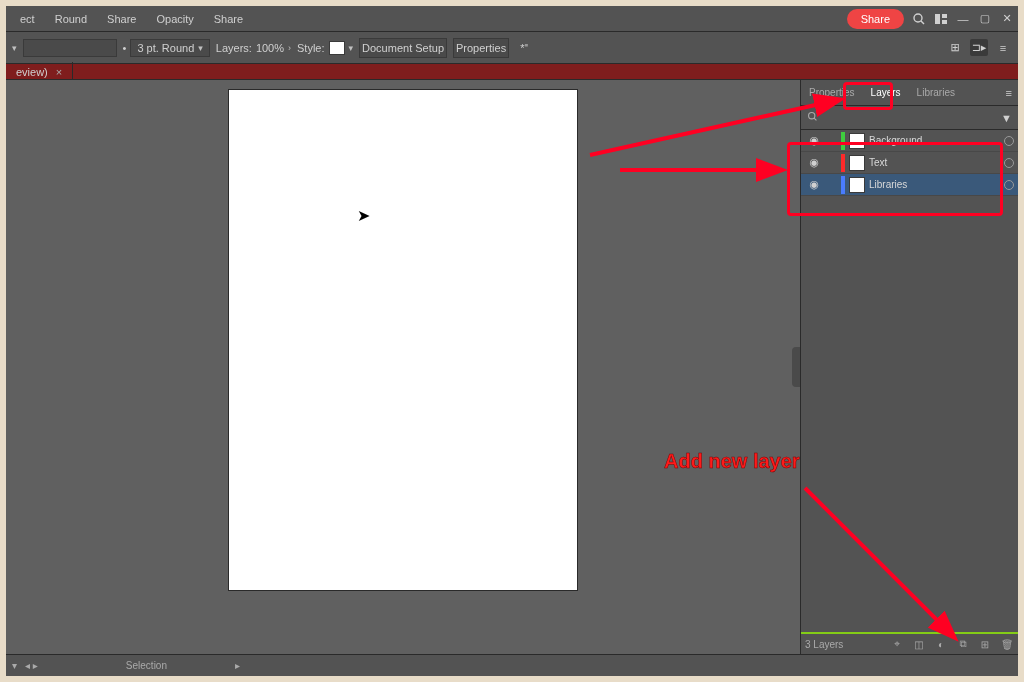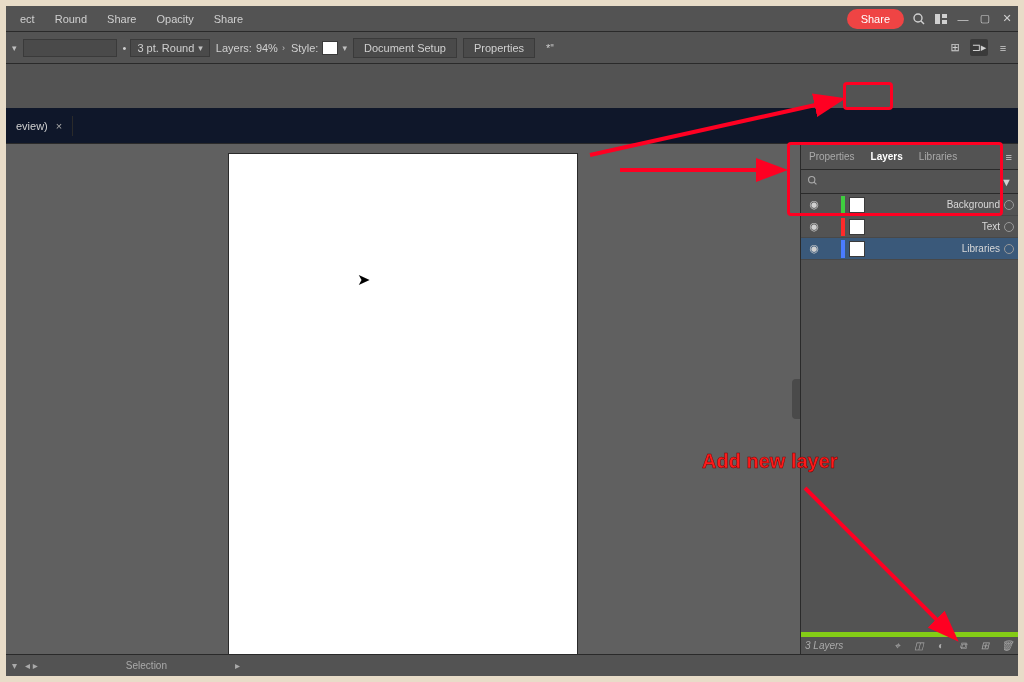--- a/index.html
+++ b/index.html
@@ -13,57 +13,57 @@
   .share-btn { background: #ef4444; color: #fff; border-radius: 12px; padding: 4px 14px; font-size: 11px; }
   .winctrl { margin-left: 8px; width: 14px; height: 14px; display: flex; align-items: center; justify-content: center; color: #d0d0d0; }
 
   
   .ctrlbar { display: flex; align-items: center; height: 32px; gap: 6px; padding: 0 6px; background: #535353; border-bottom: 1px solid #2a2a2a; }
   .ctrl-chunk { display: flex; align-items: center; gap: 4px; }
   .chevron { font-size: 9px; color: #c0c0c0; }
   .stroke-box { width: 94px; height: 18px; border: 1px solid #3a3a3a; background: #4a4a4a; }
   .stroke-dd { border: 1px solid #3a3a3a; background: #4a4a4a; padding: 2px 6px; display: flex; align-items: center; gap: 4px; }
   .fill-sw { width: 16px; height: 14px; background: #fff; border: 1px solid #3a3a3a; }
-  .btn { border: 1px solid #3a3a3a; background: #4a4a4a; padding: 3px 10px; }
+  .btn { border: 1px solid #3a3a3a; background: #4a4a4a; padding: 3px 2px; }
   .ctrl-spacer { flex: 1; }
   .ctrl-icon { width: 18px; display: flex; justify-content: center; }
 
   
-  .tabstrip { display: flex; align-items: center; height: 36px; background: #0f172a; border-bottom: 1px solid #2a2a2a; margin-top: 44px; }
+  .tabstrip { display: flex; align-items: center; height: 16px; background: #7f1d1d; border-bottom: 1px solid #2a2a2a; }
   .doc-tab { padding: 4px 10px; display: flex; align-items: center; gap: 8px; border-right: 1px solid #2a2a2a; }
   .close-x { font-size: 11px; color: #aaa; }
 
   
   .workspace { flex: 1; display: flex; overflow: hidden; }
   .canvas-area { flex: 1; background: #606060; position: relative; display: flex; justify-content: center; align-items: flex-start; padding-top: 10px; }
   .canvas-area::after { content: ""; position: absolute; right: 0; top: 50%; width: 8px; height: 40px; background: #4a4a4a; border-radius: 4px 0 0 4px; transform: translateY(-50%); }
   .artboard { width: 348px; height: 500px; background: #fff; box-shadow: 0 0 0 1px #2a2a2a; position: relative; }
   .cursor-arrow { position: absolute; left: 128px; top: 116px; color: #000; font-size: 16px; }
 
   
   .panels { width: 218px; background: #535353; border-left: 1px solid #2a2a2a; display: flex; flex-direction: column; }
   .panel-tabs { display: flex; align-items: center; height: 26px; border-bottom: 1px solid #2a2a2a; position: relative; }
   .panel-tab { padding: 5px 8px; font-size: 10px; color: #aaa; }
-  .panel-tab.active { color: #fff; font-weight: bold; }
+  .panel-tab.active { color: #fff; }
   .panel-menu { margin-left: auto; padding: 0 6px; }
   .panel-search { display: flex; align-items: center; padding: 4px 6px; border-bottom: 1px solid #2a2a2a; }
   .search-input { flex: 1; background: transparent; border: 1px solid #3a3a3a; padding: 2px 4px; color: #ccc; font-size: 10px; }
   .filter-icon { margin-left: 6px; }
 
   .layers-list { flex: 1; }
   .layer-row { display: flex; align-items: center; height: 22px; padding: 0 4px; border-bottom: 1px solid #484848; gap: 4px; }
   .layer-row.selected { background: #3a597a; }
   .vis-eye { width: 18px; text-align: center; }
   .lock-sp { width: 10px; }
   .color-str { width: 4px; height: 18px; }
   .thumb { width: 16px; height: 16px; background: #fff; border: 1px solid #3a3a3a; }
-  .layer-name { flex: 1; font-size: 10px; color: #d8d8d8; text-align: right; }
+  .layer-name { flex: 1; font-size: 10px; color: #d8d8d8; }
   .target { width: 10px; height: 10px; border: 1px solid #999; border-radius: 50%; }
 
-  .panel-footer { display: flex; align-items: center; height: 22px; border-top: 5px solid #84cc16; padding: 0 4px; gap: 8px; font-size: 10px; color: #aaa; font-style: italic; }
+  .panel-footer { display: flex; align-items: center; height: 22px; border-top: 2px solid #84cc16; padding: 0 4px; gap: 8px; font-size: 10px; color: #aaa; }
   .pf-spacer { flex: 1; }
   .pf-icon { width: 14px; text-align: center; }
 
   
   .annot-box { position: absolute; border: 3px solid #ff0022; border-radius: 4px; pointer-events: none; }
   .annot-text { position: absolute; color: #ff1a1a; font-weight: 700; font-size: 20px; -webkit-text-stroke: 0.5px #7a0000; pointer-events: none; }
   .annot-arrow-svg { position: absolute; pointer-events: none; }
 
   
   .statusbar { height: 22px; background: #535353; border-top: 1px solid #2a2a2a; display: flex; align-items: center; padding: 0 6px; gap: 8px; font-size: 10px; color: #aaa; position: relative; }
@@ -107,21 +107,21 @@
     <div class="stroke-box"></div>
     <div class="ctrl-chunk">
       <span>•</span>
       <div class="stroke-dd">
         <span>3 pt. Round</span>
         <span class="chevron">▾</span>
       </div>
     </div>
     <div class="ctrl-chunk">
       <span>Layers:</span>
-      <span>94%</span>
+      <span>100%</span>
       <span class="chevron">›</span>
     </div>
     <div class="ctrl-chunk">
       <span>Style:</span>
       <div class="fill-sw"></div>
       <span class="chevron">▾</span>
     </div>
     <div class="btn">Document Setup</div>
     <div class="btn">Properties</div>
     <div class="ctrl-icon">*⁼</div>
@@ -215,21 +215,21 @@
 <svg class="annot-arrow-svg" style="left:580px; top:90px;" width="280" height="130">
   <defs>
       <marker id="ah1" markerWidth="8" markerHeight="8" refX="6" refY="3" orient="auto">
         <polygon points="0,0 8,3 0,6" fill="#ff0022"></polygon>
       </marker>
     </defs>
   <line x1="10" y1="65" x2="258" y2="10" stroke="#ff0022" stroke-width="4" marker-end="url(#ah1)"></line>
   <line x1="40" y1="80" x2="200" y2="80" stroke="#ff0022" stroke-width="4" marker-end="url(#ah1)"></line>
 </svg>
 
-<div class="annot-text" style="left:702px; top:450px;">Add new layer</div>
+<div class="annot-text" style="left:664px; top:450px;">Add new layer</div>
 
 <svg class="annot-arrow-svg" style="left:795px; top:478px;" width="180" height="180">
   <defs>
       <marker id="ah2" markerWidth="8" markerHeight="8" refX="6" refY="3" orient="auto">
         <polygon points="0,0 8,3 0,6" fill="#ff0022"></polygon>
       </marker>
     </defs>
   <line x1="10" y1="10" x2="158" y2="158" stroke="#ff0022" stroke-width="4" marker-end="url(#ah2)"></line>
 </svg>
 

